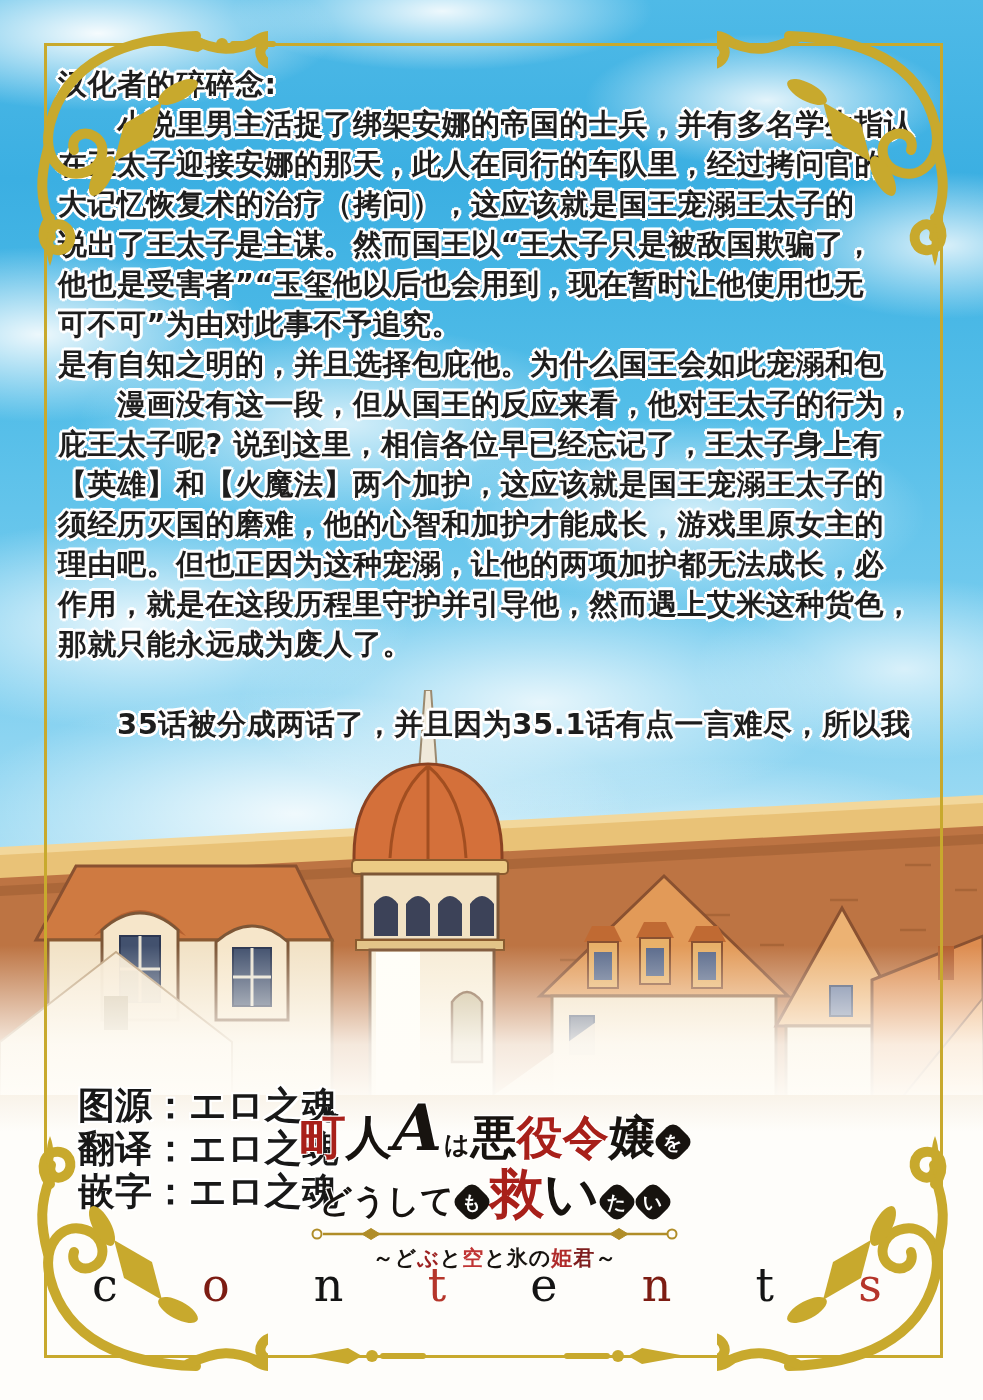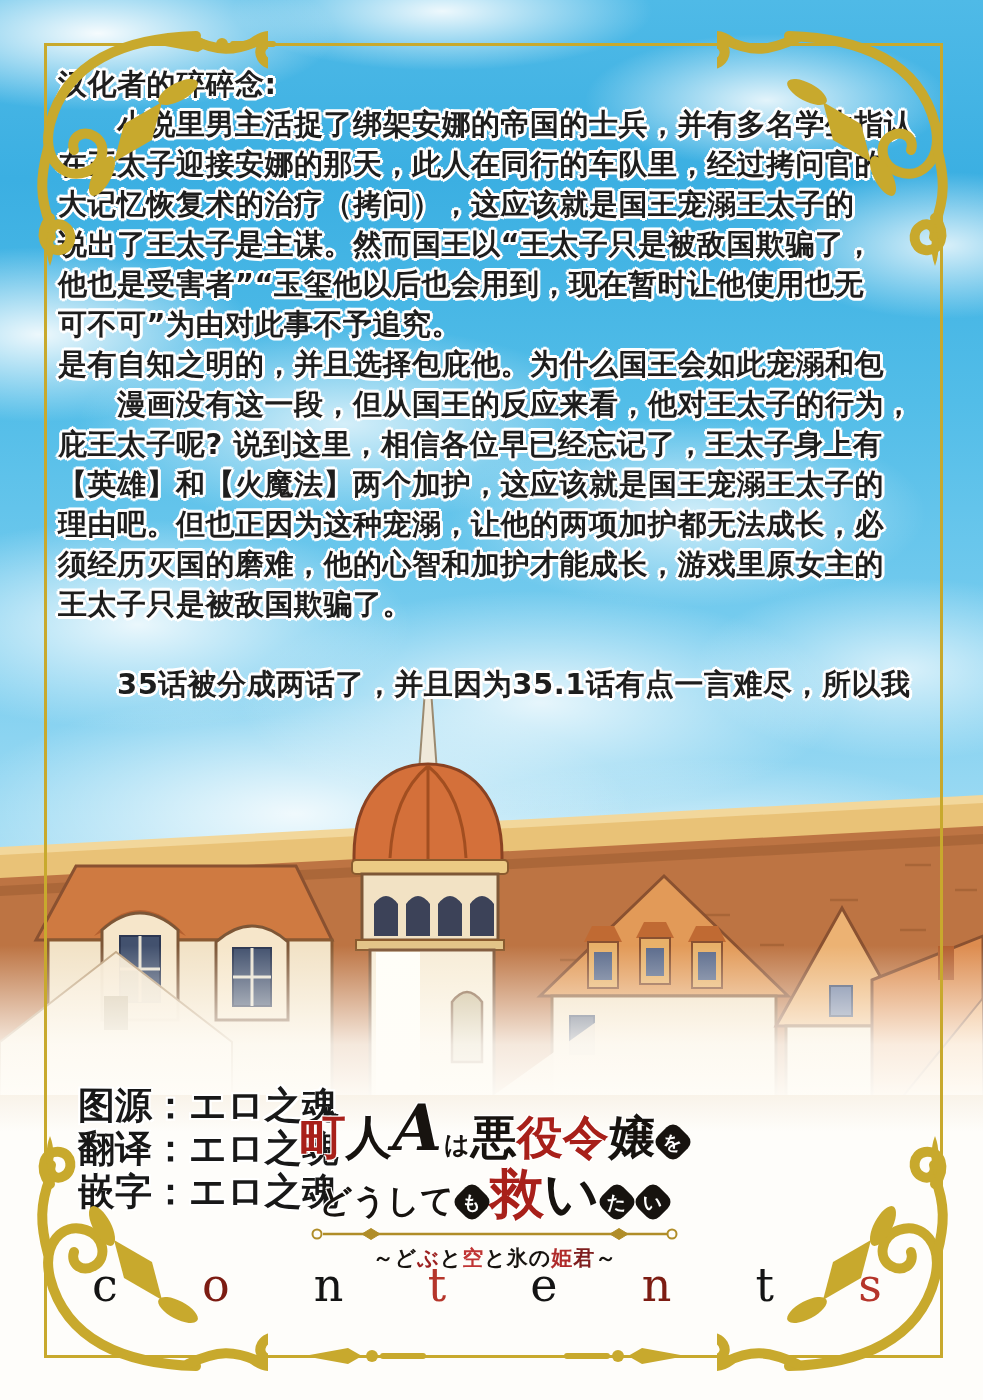--- a/index.html
+++ b/index.html
@@ -156,23 +156,24 @@
         <div class="text-line">大记忆恢复术的治疗（拷问），这应该就是国王宠溺王太子的</div>
         <div class="text-line">说出了王太子是主谋。然而国王以“王太子只是被敌国欺骗了，</div>
         <div class="text-line">他也是受害者”“玉玺他以后也会用到，现在暂时让他使用也无</div>
         <div class="text-line">可不可”为由对此事不予追究。</div>
       </div>
       <div class="para">
         <div class="text-line">是有自知之明的，并且选择包庇他。为什么国王会如此宠溺和包</div>
         <div class="text-line">　　漫画没有这一段，但从国王的反应来看，他对王太子的行为，</div>
         <div class="text-line">庇王太子呢? 说到这里，相信各位早已经忘记了，王太子身上有</div>
         <div class="text-line">【英雄】和【火魔法】两个加护，这应该就是国王宠溺王太子的</div>
+        <div class="text-line">须经历灭国的磨难，他的心智和加护才能成长，游戏里原女主的</div>
         <div class="text-line">理由吧。但也正因为这种宠溺，让他的两项加护都无法成长，必</div>
-        <div class="text-line">须经历灭国的磨难，他的心智和加护才能成长，游戏里原女主的</div>
-        <div class="text-line">王太子只是被敌国欺骗了。</div>
+        <div class="text-line">作用，就是在这段历程里守护并引导他，然而遇上艾米这种货色，</div>
+        <div class="text-line">那就只能永远成为废人了。</div>
       </div>
       <div class="para gap">
         <div class="text-line">　　35话被分成两话了，并且因为35.1话有点一言难尽，所以我</div>
       </div>
     </div>
 </div>
 
 <div class="abs credits">
     <div class="credit-row"><span>图源：</span><span>エロ之魂</span></div>
     <div class="credit-row"><span>翻译：</span><span>エロ之魂</span></div>

